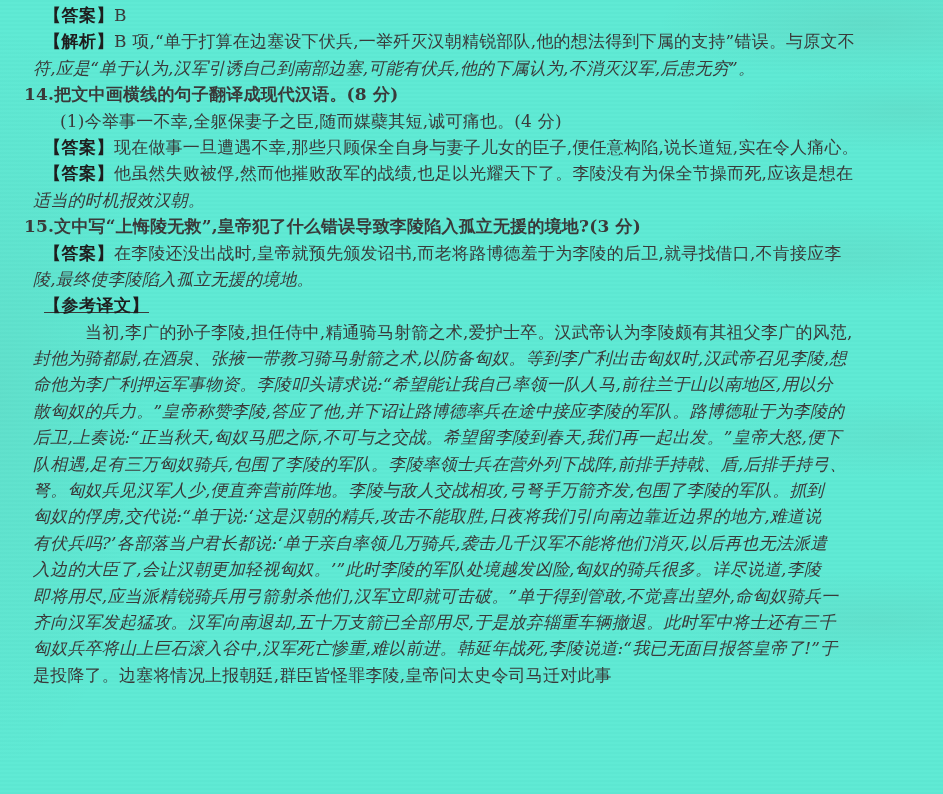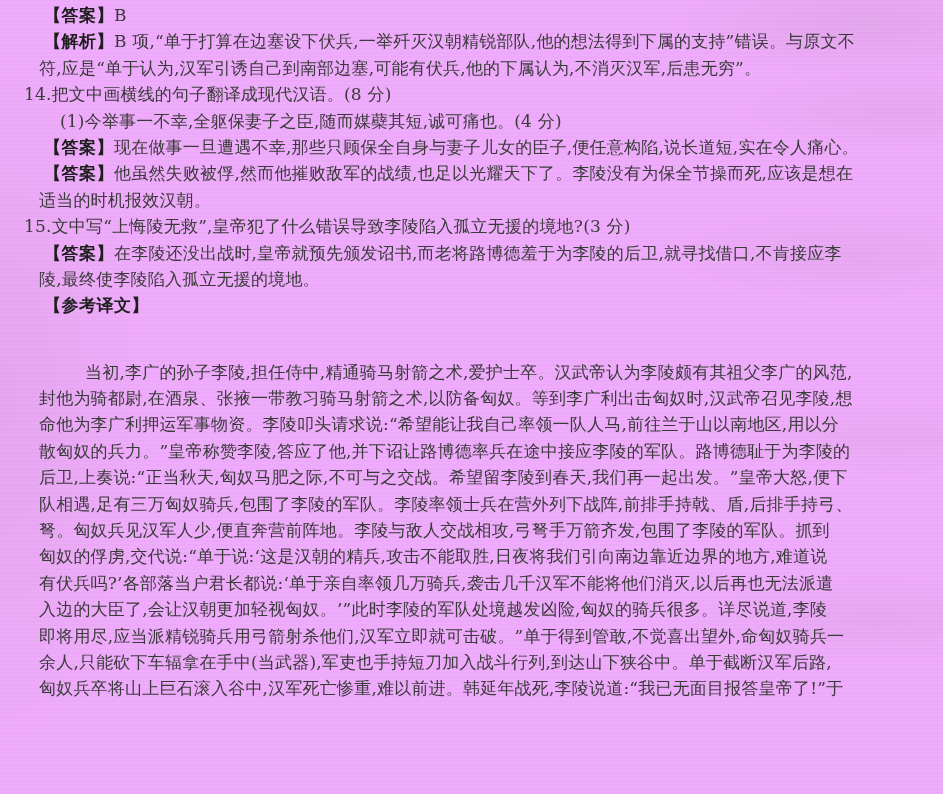--- a/index.html
+++ b/index.html
@@ -7,21 +7,21 @@
     padding: 0;
     width: 943px;
     height: 794px;
     overflow: hidden;
     background: #e8e6e2;
   }
   .page {
     position: relative;
     width: 943px;
     height: 794px;
-    background: #f0abfc;
+    background: #5eead4;
     overflow: hidden;
     font-family: "DejaVu Serif", "Liberation Serif", serif;
     color: #3a3a3a;
   }
   
   .page::before {
     content: "";
     position: absolute;
     inset: 0;
     background:
@@ -49,26 +49,26 @@
     white-space: nowrap;
   }
   .ln b {
     font-family: "DejaVu Sans", "Liberation Sans", sans-serif;
     font-weight: 700;
     color: #1e1e1e;
     letter-spacing: 0.5px;
   }
   .ln .t { color: #3a3a3a; }
   
-  .q        { margin-left: 0; }      
+  .q        { margin-left: 0; font-weight: bold; }      
   .label    { margin-left: 20px; }   
   .sub      { margin-left: 36px; }   
-  .cont     { margin-left: 15px; }    
-  .heading  { margin-left: 20px; }   
-  .para-first { margin-left: 9px; text-indent: 52px; margin-top: 40px; } 
+  .cont     { margin-left: 9px; font-style: italic; }    
+  .heading  { margin-left: 20px; text-decoration: underline; }   
+  .para-first { margin-left: 9px; text-indent: 52px; } 
   .clipped  { margin-left: 9px; }    
 </style>
 </head>
 <body>
 
 <div class="page">
   <div class="lines">
       <p class="ln label"><b>【答案】</b><span class="t">B</span></p>
       <p class="ln label"><b>【解析】</b><span class="t">B 项,“单于打算在边塞设下伏兵,一举歼灭汉朝精锐部队,他的想法得到下属的支持”错误。与原文不</span></p>
       <p class="ln cont"><span class="t">符,应是“单于认为,汉军引诱自己到南部边塞,可能有伏兵,他的下属认为,不消灭汉军,后患无穷”。</span></p>
@@ -85,16 +85,17 @@
       <p class="ln cont"><span class="t">封他为骑都尉,在酒泉、张掖一带教习骑马射箭之术,以防备匈奴。等到李广利出击匈奴时,汉武帝召见李陵,想</span></p>
       <p class="ln cont"><span class="t">命他为李广利押运军事物资。李陵叩头请求说:“希望能让我自己率领一队人马,前往兰于山以南地区,用以分</span></p>
       <p class="ln cont"><span class="t">散匈奴的兵力。”皇帝称赞李陵,答应了他,并下诏让路博德率兵在途中接应李陵的军队。路博德耻于为李陵的</span></p>
       <p class="ln cont"><span class="t">后卫,上奏说:“正当秋天,匈奴马肥之际,不可与之交战。希望留李陵到春天,我们再一起出发。”皇帝大怒,便下</span></p>
       <p class="ln cont"><span class="t">队相遇,足有三万匈奴骑兵,包围了李陵的军队。李陵率领士兵在营外列下战阵,前排手持戟、盾,后排手持弓、</span></p>
       <p class="ln cont"><span class="t">弩。匈奴兵见汉军人少,便直奔营前阵地。李陵与敌人交战相攻,弓弩手万箭齐发,包围了李陵的军队。抓到</span></p>
       <p class="ln cont"><span class="t">匈奴的俘虏,交代说:“单于说:‘这是汉朝的精兵,攻击不能取胜,日夜将我们引向南边靠近边界的地方,难道说</span></p>
       <p class="ln cont"><span class="t">有伏兵吗?’各部落当户君长都说:‘单于亲自率领几万骑兵,袭击几千汉军不能将他们消灭,以后再也无法派遣</span></p>
       <p class="ln cont"><span class="t">入边的大臣了,会让汉朝更加轻视匈奴。’”此时李陵的军队处境越发凶险,匈奴的骑兵很多。详尽说道,李陵</span></p>
       <p class="ln cont"><span class="t">即将用尽,应当派精锐骑兵用弓箭射杀他们,汉军立即就可击破。”单于得到管敢,不觉喜出望外,命匈奴骑兵一</span></p>
-      <p class="ln cont"><span class="t">余人,只能砍下车辐拿在手中(当武器),军吏也手持短刀加入战斗行列,到达山下狭谷中。单于截断汉军后路,</span></p>
+      <p class="ln cont"><span class="t">齐向汉军发起猛攻。汉军向南退却,五十万支箭已全部用尽,于是放弃辎重车辆撤退。此时军中将士还有三千</span></p>
       <p class="ln cont"><span class="t">匈奴兵卒将山上巨石滚入谷中,汉军死亡惨重,难以前进。韩延年战死,李陵说道:“我已无面目报答皇帝了!”于</span></p>
+      <p class="ln clipped"><span class="t">是投降了。边塞将情况上报朝廷,群臣皆怪罪李陵,皇帝问太史令司马迁对此事</span></p>
     </div>
 </div>
 
 </body></html>

